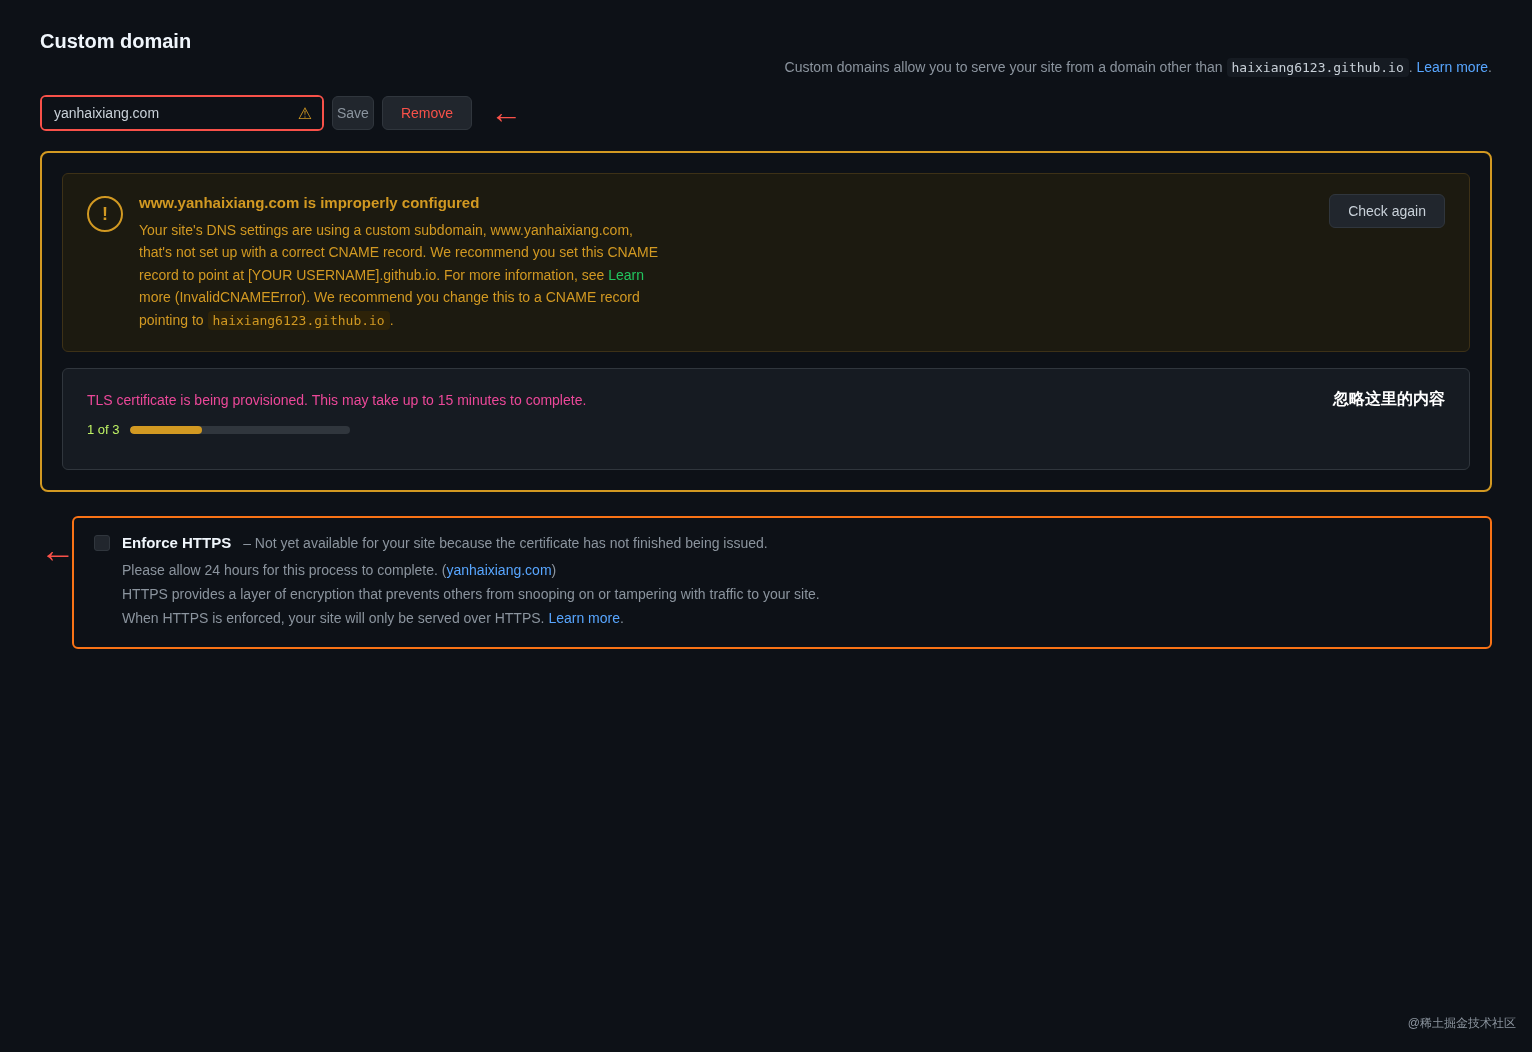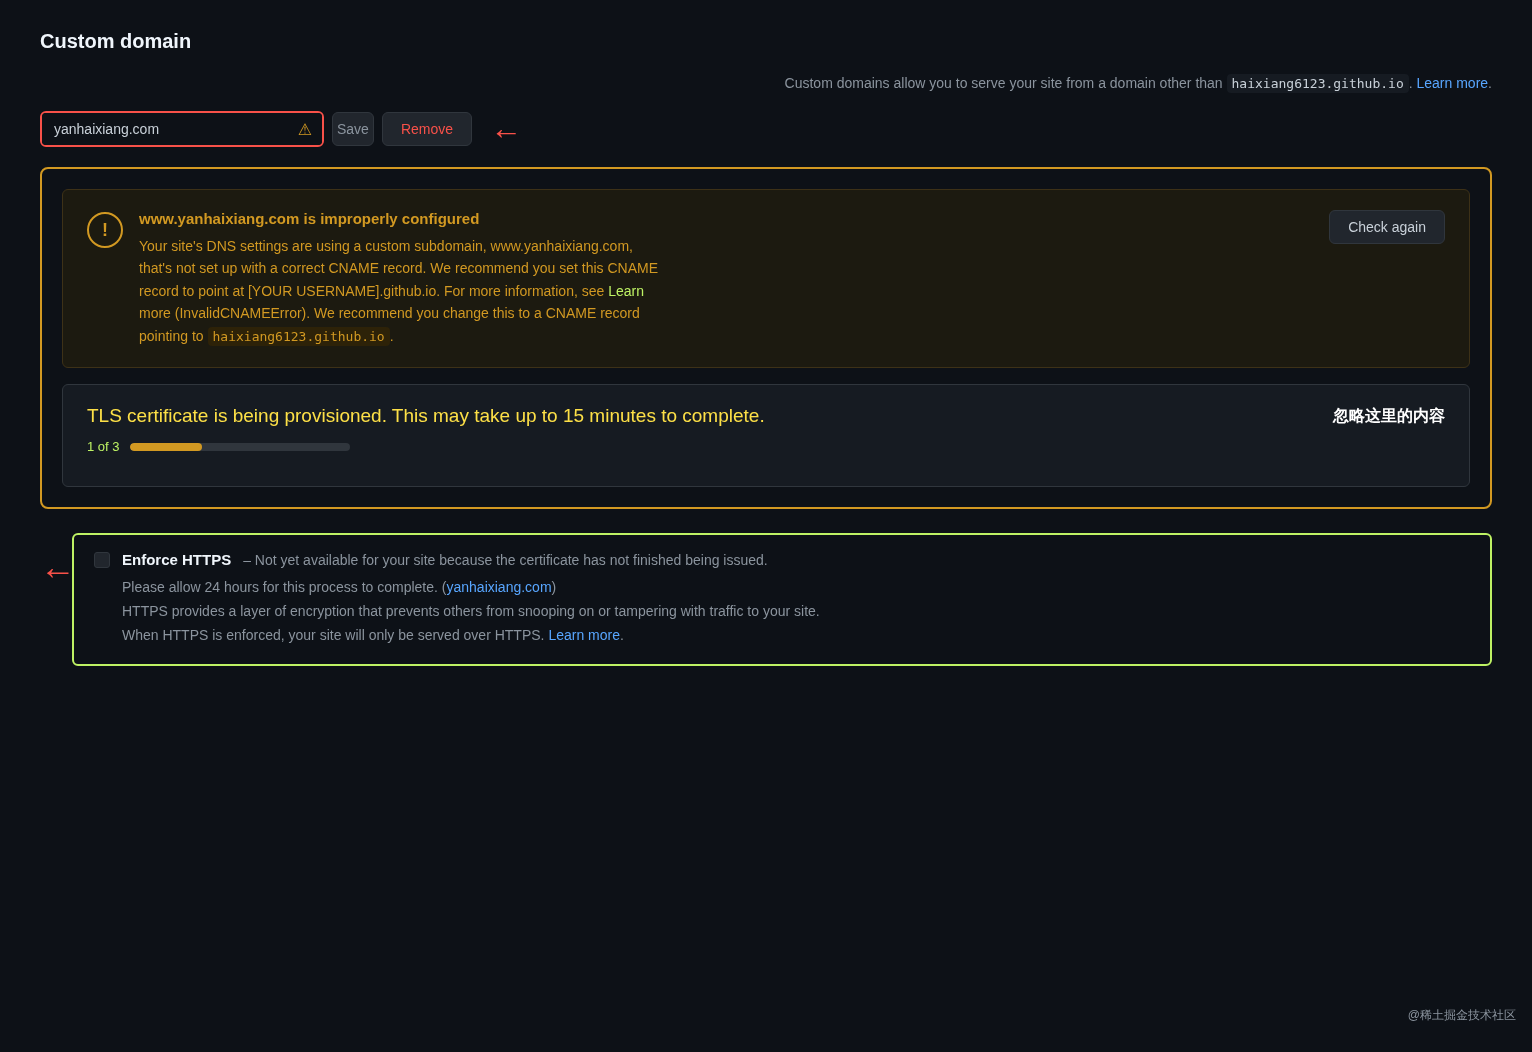--- a/index.html
+++ b/index.html
@@ -10,21 +10,21 @@
       font-size: 14px;
       min-height: 1052px;
       width: 1532px;
       padding: 30px 40px;
     }
 
     .section-title {
       font-size: 20px;
       font-weight: 600;
       color: #f0f6fc;
-      margin-bottom: 20px;
+      margin-bottom: 4px;
     }
 
     .section-description {
       color: #8b949e;
       margin-bottom: 16px;
       font-size: 14px;
       line-height: 1.5;
       text-align: right;
     }
 
@@ -144,21 +144,21 @@
       margin-bottom: 8px;
     }
 
     .warning-body {
       color: #d29922;
       font-size: 14px;
       line-height: 1.6;
     }
 
     .warning-body a {
-      color: #bef264;
+      color: #22c55e;
       text-decoration: none;
     }
 
     .warning-body code {
       font-family: ui-monospace, SFMono-Regular, SF Mono, Menlo, Consolas, monospace;
       background: #2d2208;
       padding: 2px 5px;
       border-radius: 4px;
       font-size: 13px;
       color: #d29922;
@@ -186,22 +186,22 @@
     }
 
     .tls-header {
       display: flex;
       align-items: center;
       justify-content: space-between;
       margin-bottom: 12px;
     }
 
     .tls-text {
-      font-size: 19px;
-      color: #fde047;
+      font-size: 14px;
+      color: #ec4899;
     }
 
     .tls-ignore {
       color: #ffffff;
       font-size: 16px;
       font-weight: bold;
     }
 
     .progress-row {
       display: flex;
@@ -234,21 +234,21 @@
       font-size: 14px;
       color: #c9d1d9;
     }
 
     .cert-error strong {
       font-weight: 700;
     }
 
     
     .https-section {
-      border: 2px solid #bef264;
+      border: 2px solid #f97316;
       border-radius: 6px;
       padding: 16px 20px;
       margin-bottom: 20px;
     }
 
     .https-row {
       display: flex;
       align-items: center;
       gap: 12px;
       margin-bottom: 8px;
@@ -281,21 +281,21 @@
       margin-left: 28px;
     }
 
     .https-body a {
       color: #58a6ff;
       text-decoration: none;
     }
 
     .watermark {
       position: fixed;
-      bottom: 28px;
+      bottom: 20px;
       right: 16px;
       color: #8b949e;
       font-size: 12px;
     }
   </style>
 </head>
 <body>
 
 <h2 class="section-title">Custom domain</h2>
 

